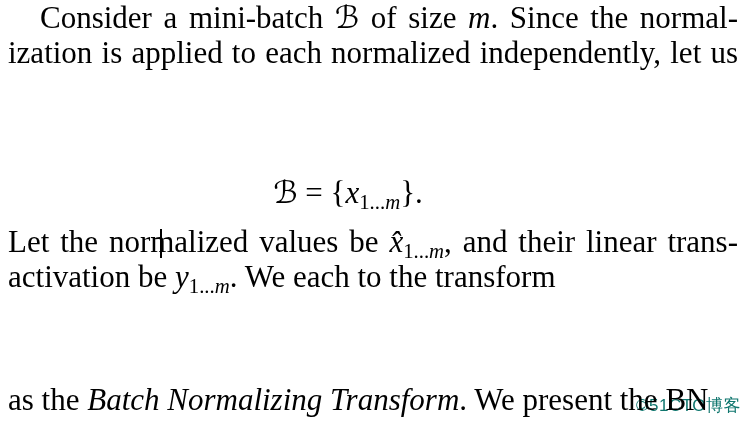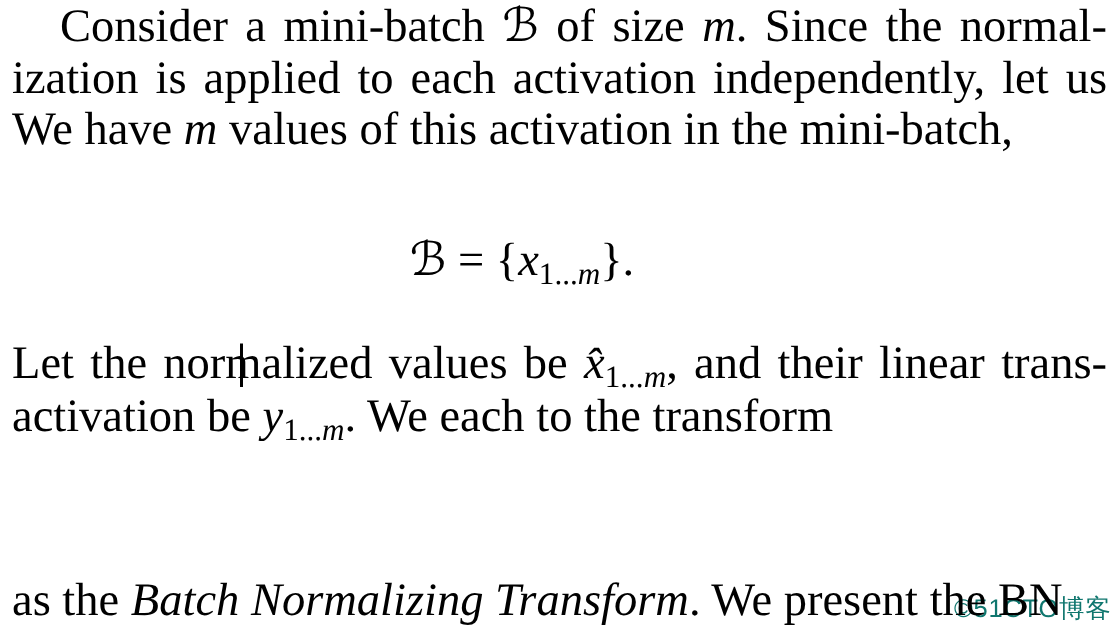--- a/index.html
+++ b/index.html
@@ -81,25 +81,24 @@
     letter-spacing: 0.5px;
   }
 </style>
 </head>
 <body>
 
 <div id="page">
 
   <div class="para" style="top: 0px;">
     <div class="line just indent"><span class="rm">Consider a mini-batch </span><span class="cal">ℬ</span><span class="rm"> of size </span><span class="it">m</span><span class="rm">. Since the normal-</span></div>
-    <div class="line just"><span class="rm">ization is applied to each activation independently, let us</span></div>
-    <div class="line"><span class="rm">We have </span><span class="it">m</span><span class="rm"> values of this activation in the mini-batch,</span></div>
+    <div class="line just"><span class="rm">ization is applied to each normalized independently, let us</span></div>
   </div>
 
-  <div class="eq" style="top: 155px;"><span class="cal">ℬ</span><span class="rm"> = {</span><span class="it">x</span><span class="msub rm">1...</span><span class="msub it">m</span><span class="rm">}.</span></div>
+  <div class="eq" style="top: 174px;"><span class="cal">ℬ</span><span class="rm"> = {</span><span class="it">x</span><span class="msub rm">1...</span><span class="msub it">m</span><span class="rm">}.</span></div>
 
   <div class="para" style="top: 225px;">
     <div class="line just"><span class="rm">Let the normalized values be </span><span class="it">x̂</span><span class="msub rm">1...</span><span class="msub it">m</span><span class="rm">, and their linear trans-</span></div>
     <div class="line"><span class="rm">activation be </span><span class="it">y</span><span class="msub rm">1...</span><span class="msub it">m</span><span class="rm">. We each to the transform</span></div>
   </div>
 
 
   <div class="para" style="top: 383px;">
     <div class="line"><span class="rm">as the </span><span class="it">Batch Normalizing Transform</span><span class="rm">. We present the BN</span></div>
   </div>

